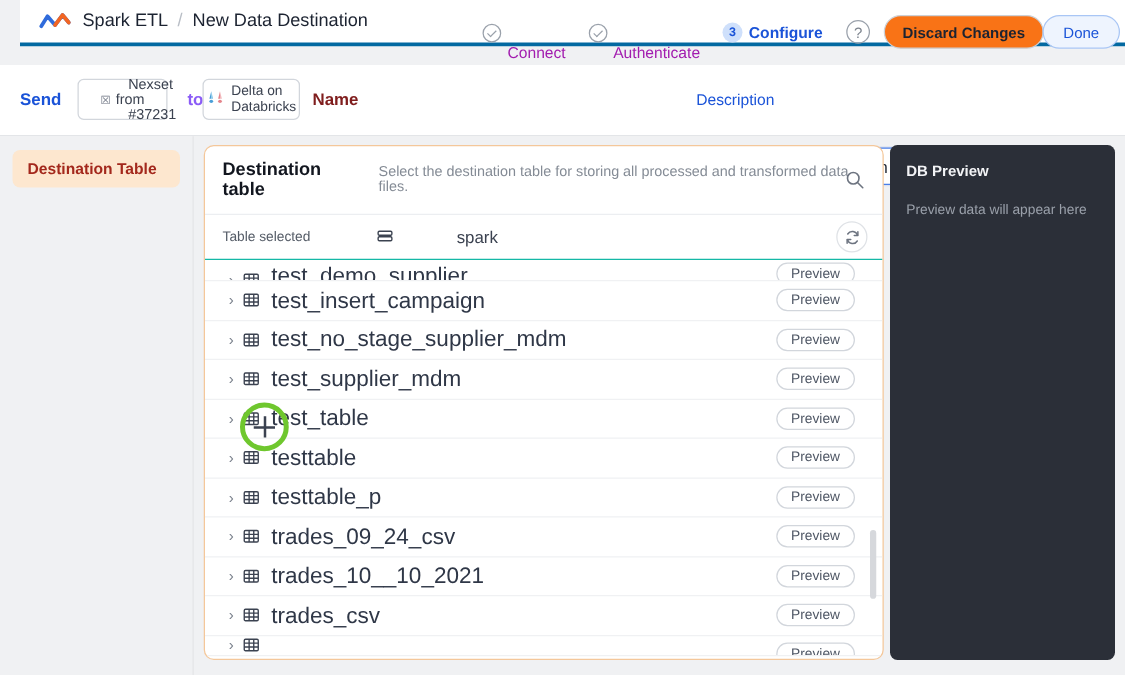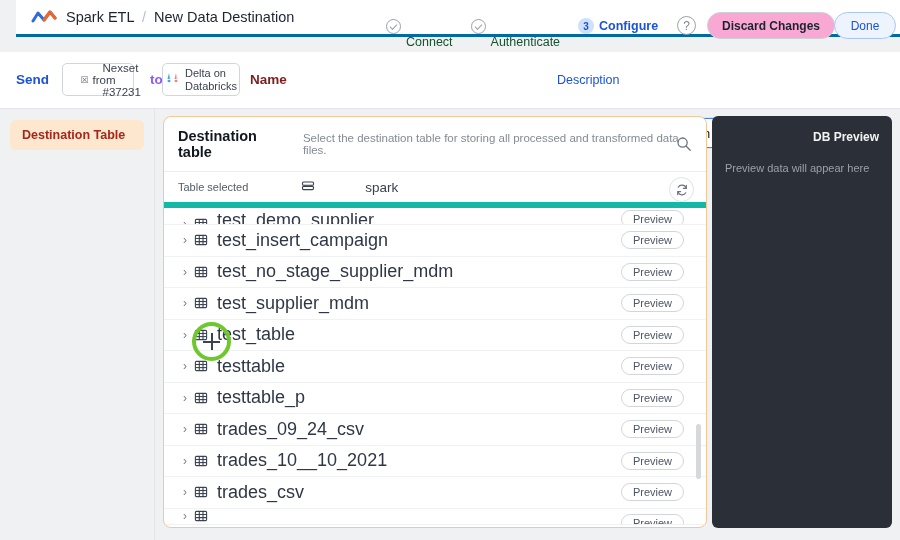--- a/index.html
+++ b/index.html
@@ -44,40 +44,40 @@
   .step .chk {
     width: 15px; height: 15px; border-radius: 50%;
     border: 1.3px solid #9aa1ab; position: relative; flex: none;
   }
   .step .chk::after {
     content: ""; position: absolute; left: 3.4px; top: 4.2px;
     width: 6px; height: 3px;
     border-left: 1.4px solid #9aa1ab; border-bottom: 1.4px solid #9aa1ab;
     transform: rotate(-45deg);
   }
-  .step.done .lbl { color: #14532d; margin-top: 31px; }
+  .step.done .lbl { color: #a21caf; margin-top: 31px; }
   .step.active .lbl { color: #1a53d8; font-weight: bold; }
   .step .num {
     width: 16px; height: 16px; border-radius: 50%;
     background: #cfe0fb; color: #1a53d8;
     font-size: 10px; font-weight: bold;
     display: flex; align-items: center; justify-content: center; flex: none;
   }
 
   .help-icon {
     position: absolute; left: 661px; top: 16px;
     width: 19px; height: 19px; border-radius: 50%;
     border: 1.3px solid #9aa1ab; color: #7e858f;
     font-size: 12px; display: flex; align-items: center; justify-content: center;
   }
   .btn-discard {
     position: absolute; left: 691px; top: 12px;
     height: 27px; padding: 0 14px;
     border-radius: 14px; border: 1px solid #ccd0d6;
-    background: #f9a8d4; color: #1c2331;
+    background: #f97316; color: #1c2331;
     font-size: 12px; font-weight: bold;
     display: flex; align-items: center; justify-content: center;
     font-family: "Liberation Sans", sans-serif;
   }
   .btn-done {
     position: absolute; left: 818px; top: 12px;
     height: 27px; width: 62px;
     border-radius: 14px; border: 1px solid #a9c6f5;
     background: #eef4fe; color: #1a53d8;
     font-size: 12px; font-weight: normal;
@@ -183,21 +183,21 @@
     display: flex; align-items: center; padding: 0 14px;
     position: relative;
   }
   .panel-title { font-size: 14.5px; font-weight: bold; color: #12161f; }
   .panel-sub {
     font-size: 11.5px; color: #848b95; margin-left: 12px;
   }
   .search-icon { position: absolute; right: 14px; top: 19px; }
 
   .selbar {
-    height: 36px; border-bottom: 6px solid #14b8a6;
+    height: 36px; border-bottom: 1px solid #14b8a6;
     display: flex; align-items: center; padding: 0 14px;
     position: relative;
     gap: 44px;
   }
   .selbar .k { font-size: 11px; color: #545b66; }
   .selbar .dbicon { margin-left: 9px; display: flex; align-items: center; }
   .selbar .v { font-size: 13.5px; color: #3b4250; margin-left: 6px; }
   .refresh {
     position: absolute; right: 12px; top: 5px;
     width: 25px; height: 25px; border-radius: 50%;
@@ -244,21 +244,21 @@
   }
 
   
   .dbpanel {
     position: absolute; left: 712px; top: 116px;
     width: 180px; height: 412px;
     background: #2b2f38;
     border-radius: 6px;
     padding: 14px 13px;
   }
-  .dbpanel .t { font-size: 12px; font-weight: bold; color: #f2f3f5; text-align: right; }
+  .dbpanel .t { font-size: 12px; font-weight: bold; color: #f2f3f5; }
   .dbpanel .p { font-size: 11px; color: #9aa0aa; margin-top: 18px; }
 
   
   .cursor-ring {
     position: absolute; left: 192px; top: 322px;
     width: 39px; height: 39px; border-radius: 50%;
     border: 4px solid #6fc72e; background: transparent;
     pointer-events: none;
   }
   .cursor-plus {

